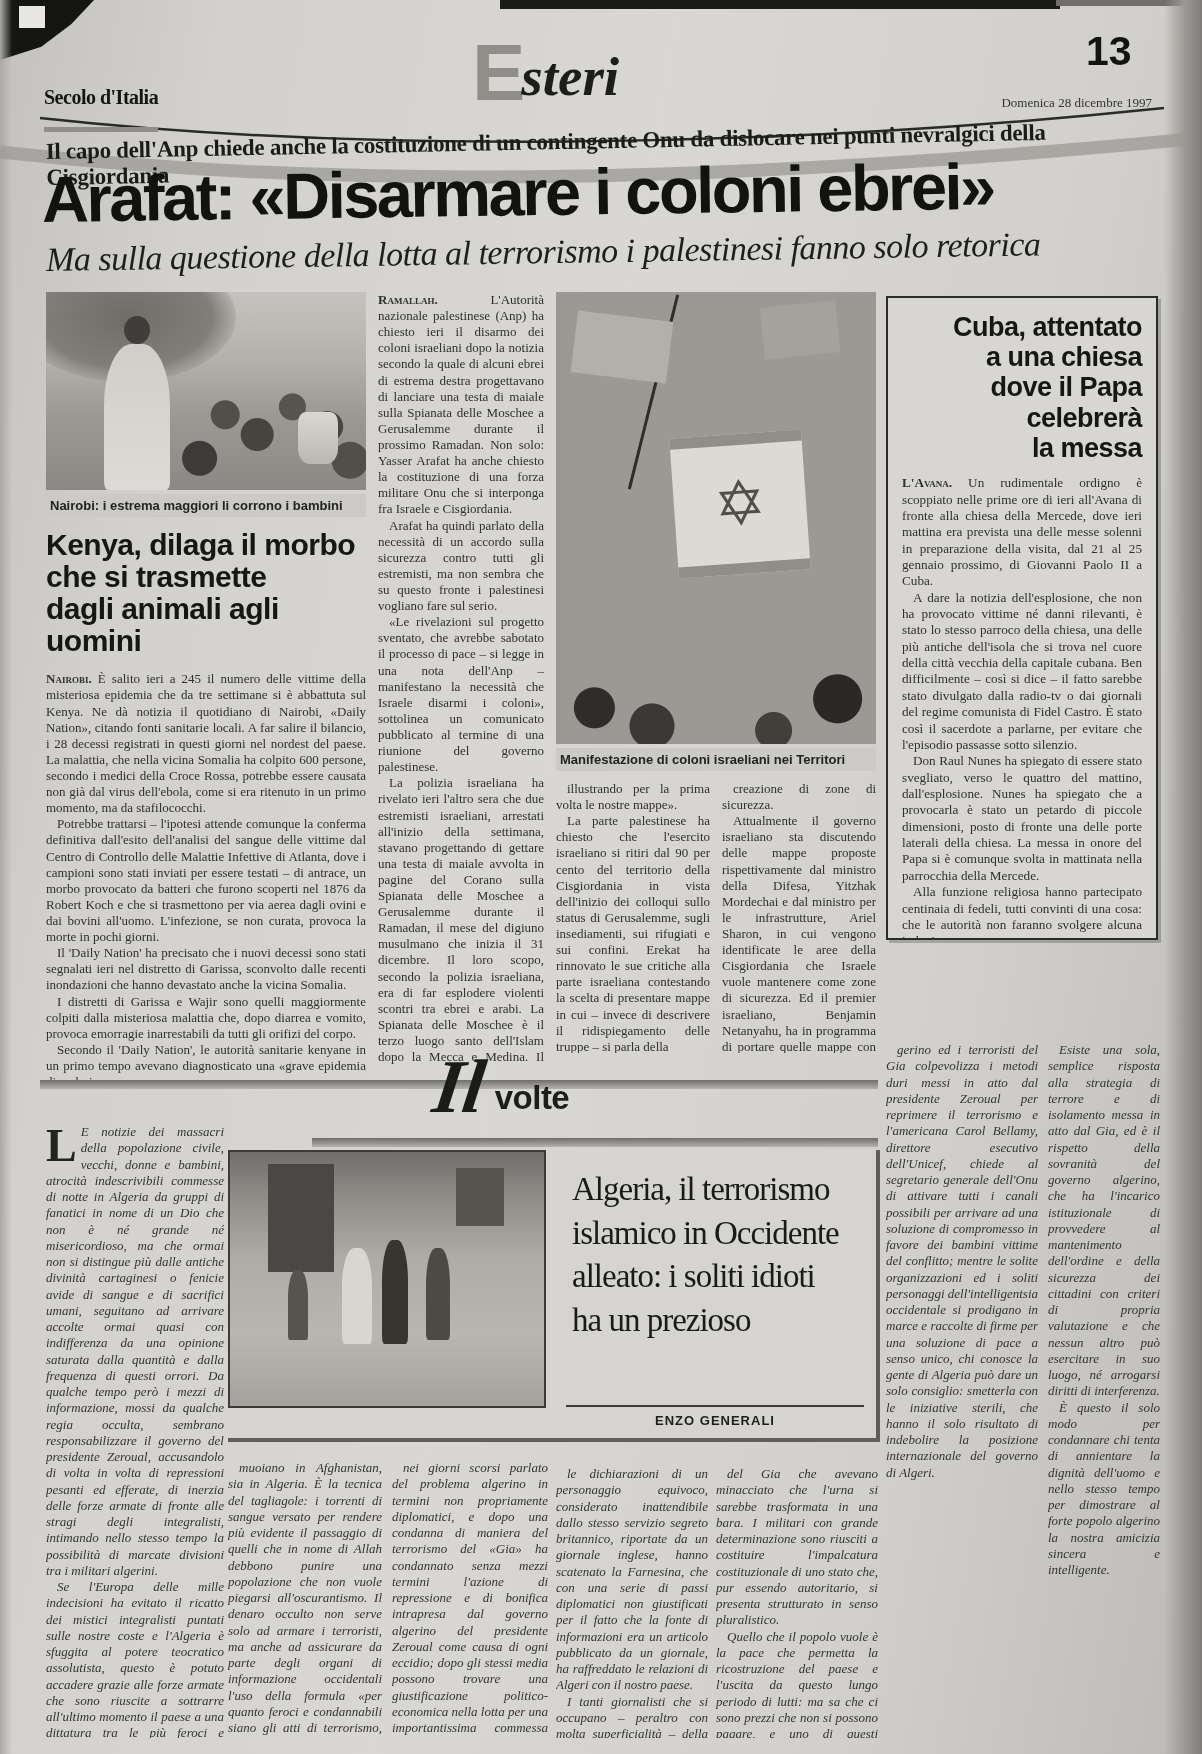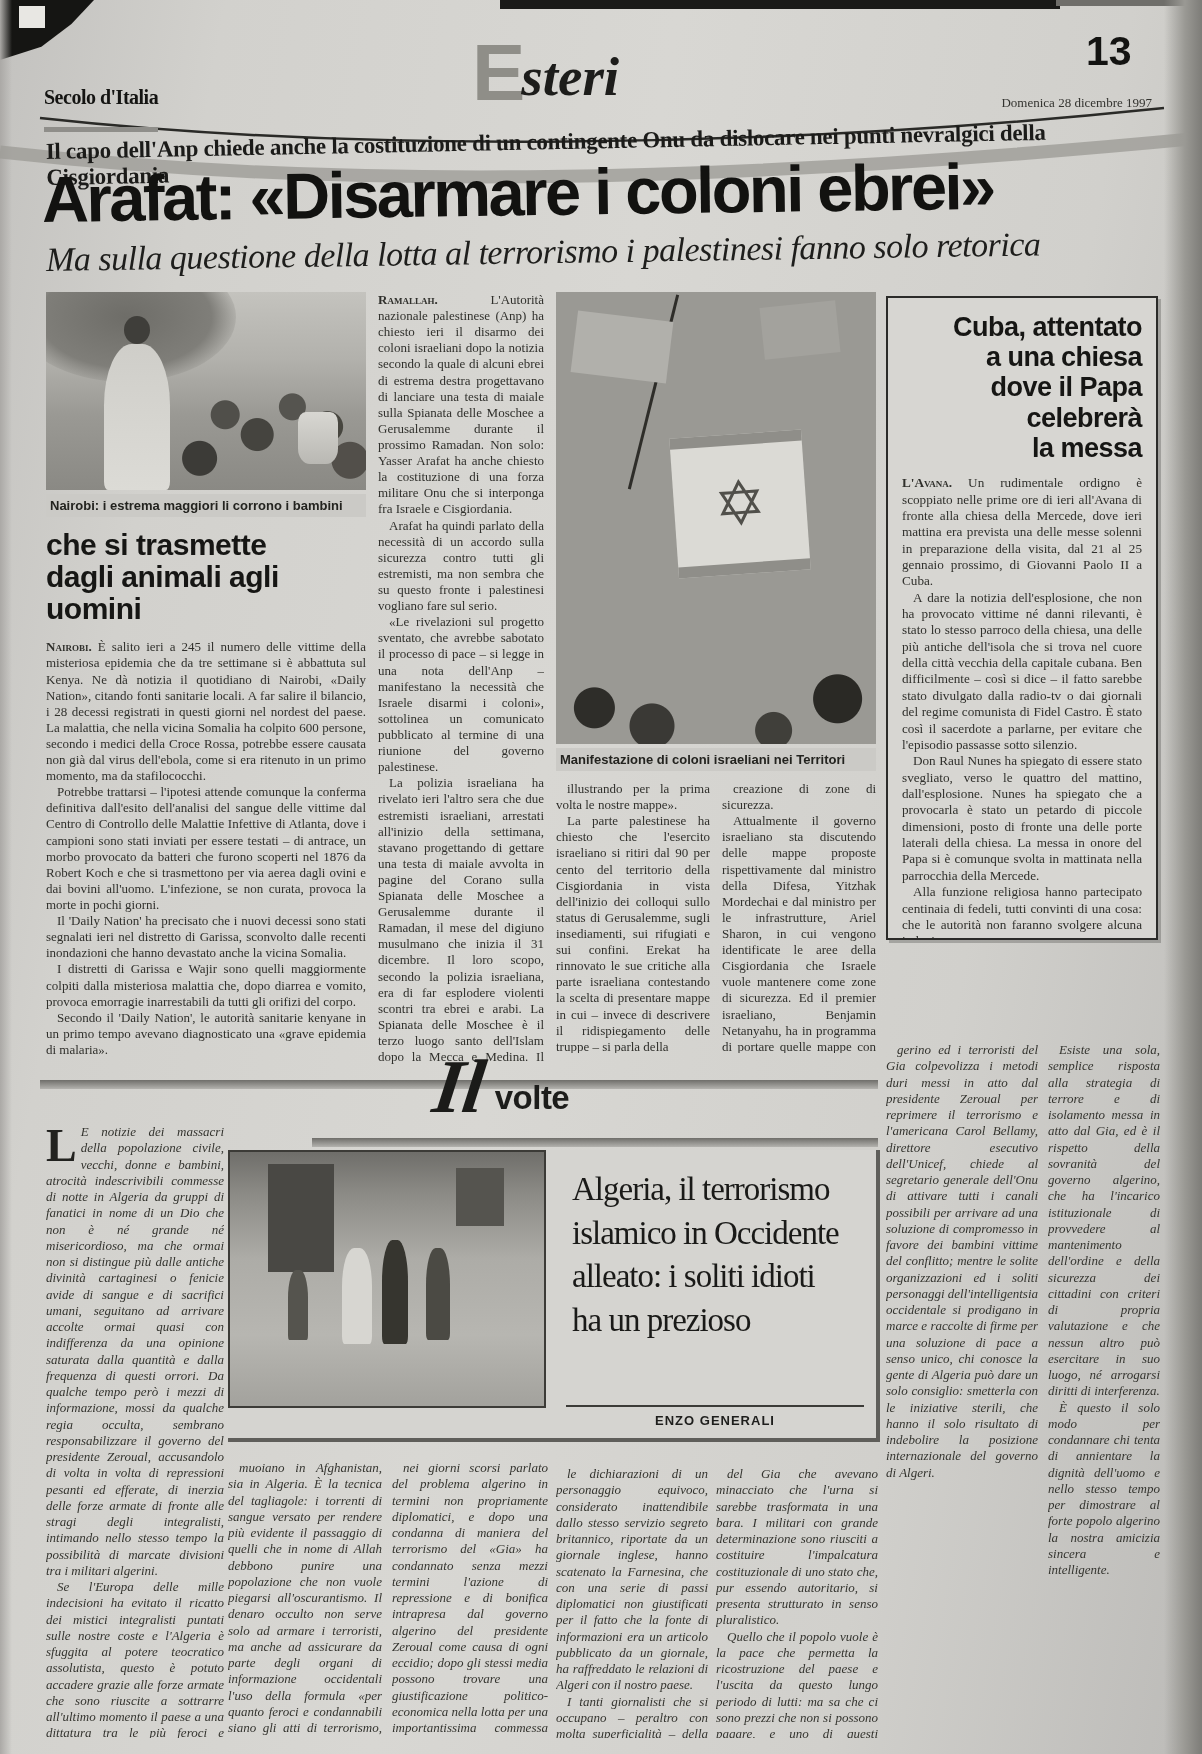--- a/index.html
+++ b/index.html
@@ -165,20 +165,21 @@
   <div class="col1">
     <div class="photo ph-kenya">
       <div class="tree"></div>
       <div class="head"></div>
       <div class="dress"></div>
       <div class="kids"></div>
       <div class="bucket"></div>
     </div>
     <div class="caption-strip">Nairobi: i estrema maggiori li corrono i bambini</div>
     <div class="k-hl">
+        <p class="hl-line">Kenya, dilaga il morbo</p>
         <p class="hl-line">che si trasmette</p>
         <p class="hl-line">dagli animali agli uomini</p>
       </div>
     <div class="bodytext">
       <p class="first"><span class="leadin">Nairobi.</span> <span>È salito ieri a 245 il numero delle vittime della misteriosa epidemia che da tre settimane si è abbattuta sul Kenya. Ne dà notizia il quotidiano di Nairobi, «Daily Nation», citando fonti sanitarie locali. A far salire il bilancio, i 28 decessi registrati in questi giorni nel nordest del paese. La malattia, che nella vicina Somalia ha colpito 600 persone, secondo i medici della Croce Rossa, potrebbe essere causata non già dal virus dell'ebola, come si era ritenuto in un primo momento, ma da stafilococchi.</span></p>
       <span><p>Potrebbe trattarsi – l'ipotesi attende comunque la conferma definitiva dall'esito dell'analisi del sangue delle vittime dal Centro di Controllo delle Malattie Infettive di Atlanta, dove i campioni sono stati inviati per essere testati – di antrace, un morbo provocato da batteri che furono scoperti nel 1876 da Robert Koch e che si trasmettono per via aerea dagli ovini e dai bovini all'uomo. L'infezione, se non curata, provoca la morte in pochi giorni.</p><p>Il 'Daily Nation' ha precisato che i nuovi decessi sono stati segnalati ieri nel distretto di Garissa, sconvolto dalle recenti inondazioni che hanno devastato anche la vicina Somalia.</p><p>I distretti di Garissa e Wajir sono quelli maggiormente colpiti dalla misteriosa malattia che, dopo diarrea e vomito, provoca emorragie inarrestabili da tutti gli orifizi del corpo.</p><p>Secondo il 'Daily Nation', le autorità sanitarie kenyane in un primo tempo avevano diagnosticato una «grave epidemia di malaria».</p></span>
     </div>
   </div>
 
   <div class="col2 bodytext">

